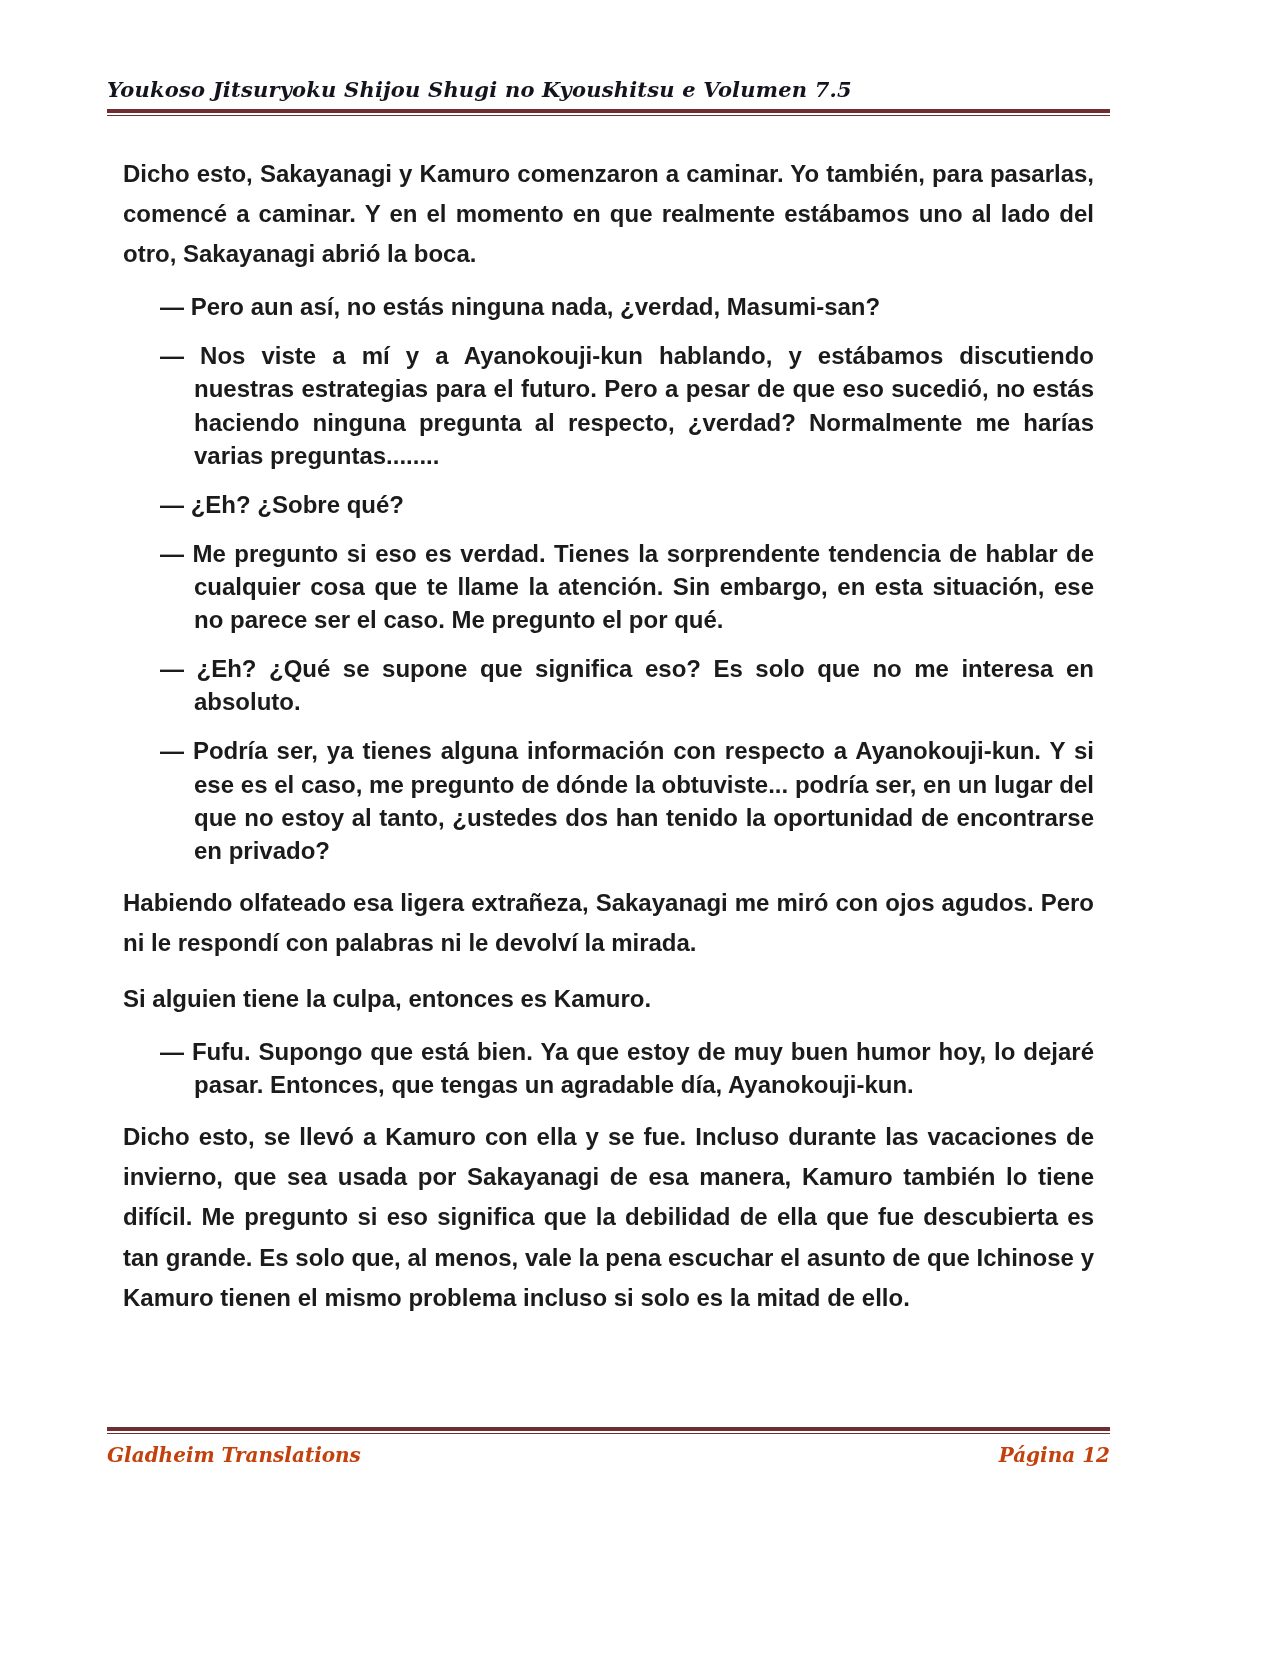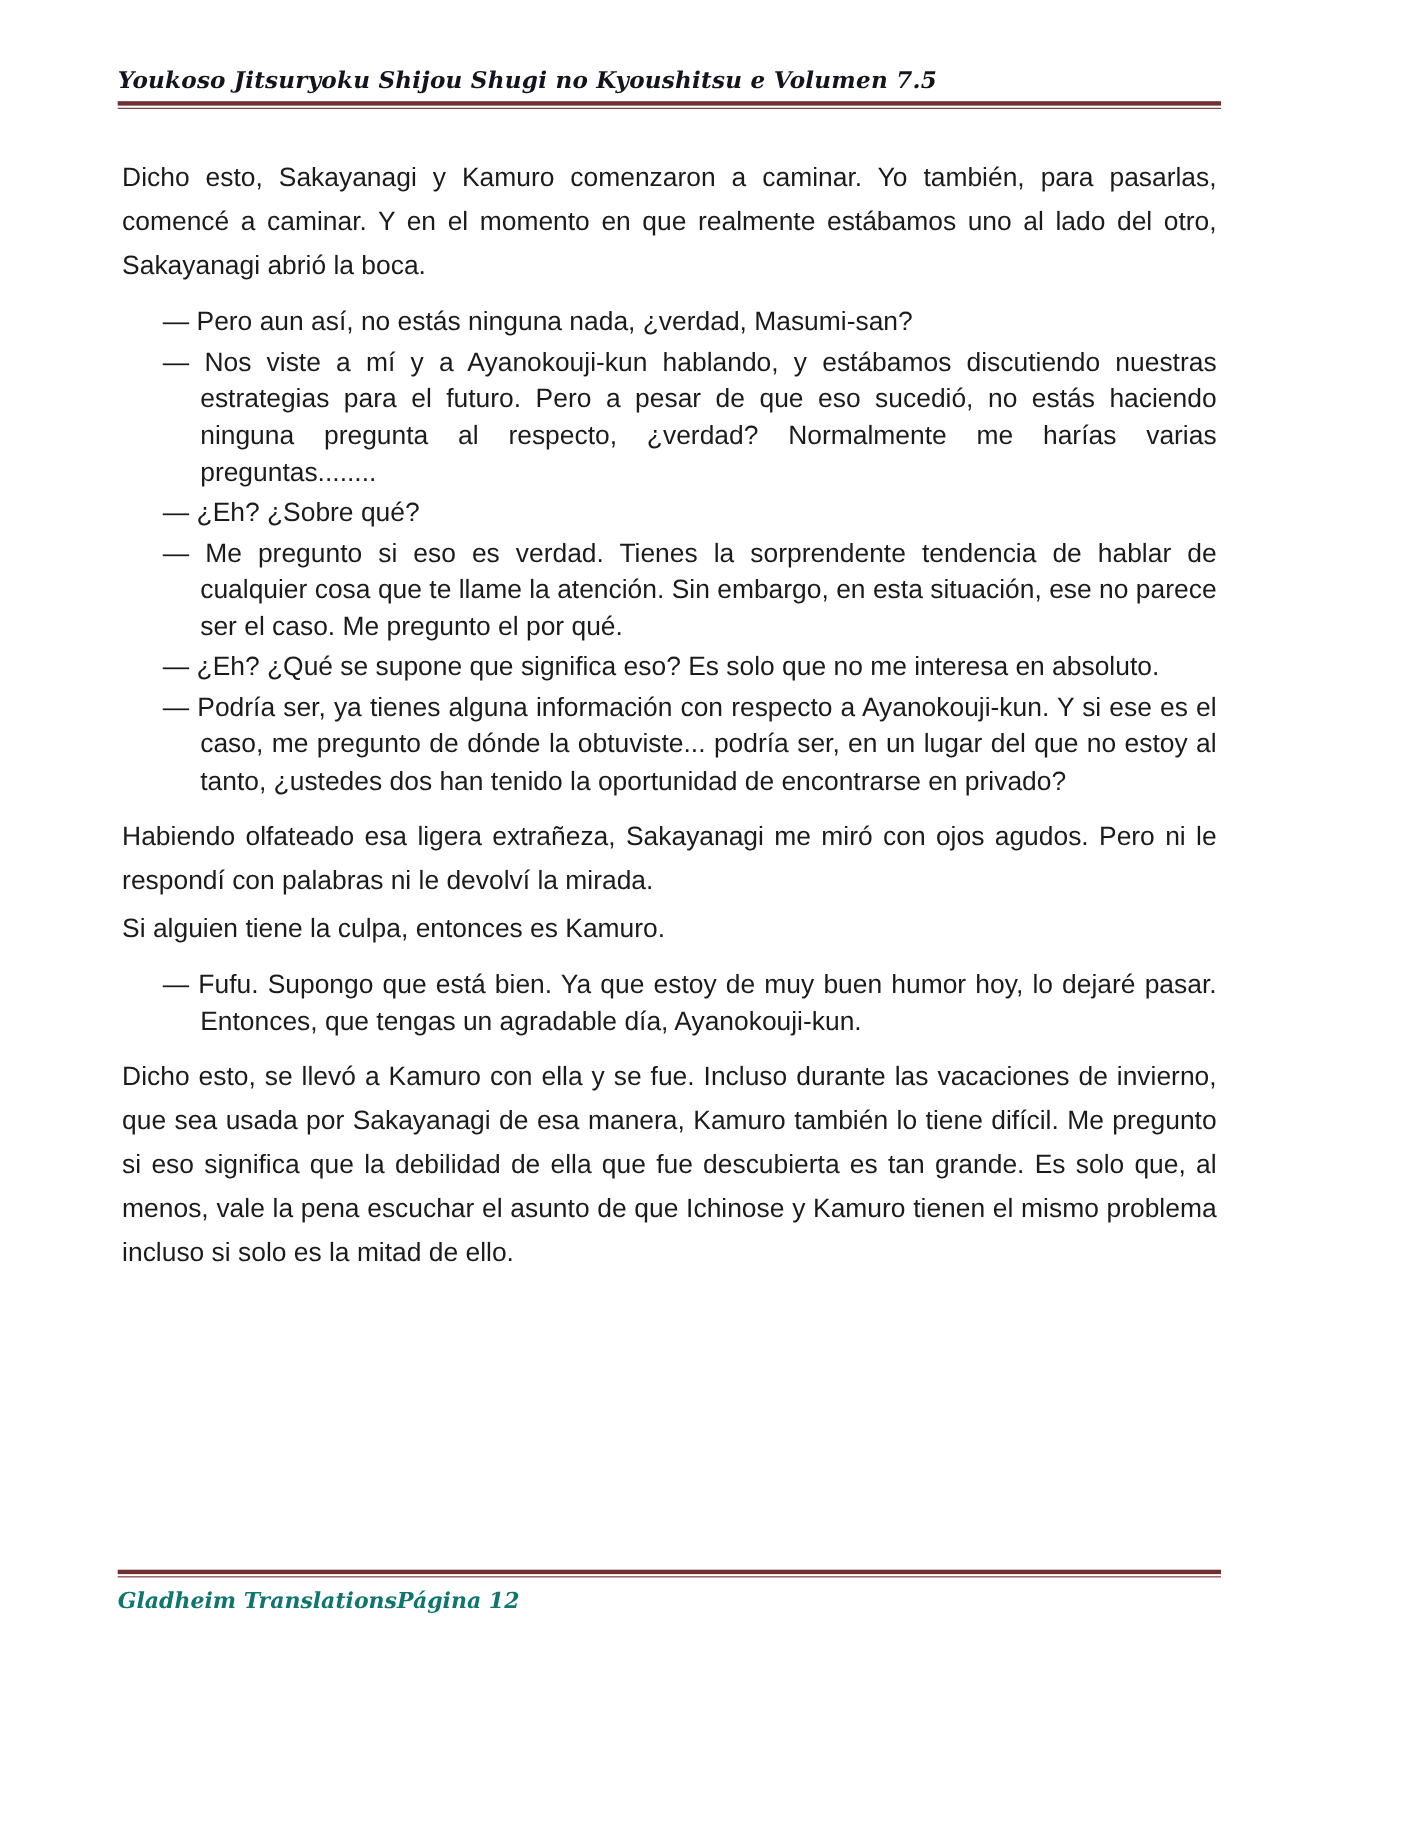--- a/index.html
+++ b/index.html
@@ -12,21 +12,21 @@
     width: 1280px;
     height: 1656px;
     background: #ffffff;
     box-sizing: border-box;
     font-family: "Liberation Sans", sans-serif;
     color: #1b1b1b;
     overflow: hidden;
   }
   .header {
     position: absolute;
-    top: 60px;
+    top: 77px;
     left: 107px;
     right: 170px;
   }
   .header-title {
     font-family: "DejaVu Serif", serif;
     font-weight: bold;
     font-style: italic;
     font-size: 21px;
     color: #14141f;
     letter-spacing: 0.2px;
@@ -38,48 +38,49 @@
     border-bottom: 1px solid var(--rule-color, #6e2e32);
   }
   .content {
     position: absolute;
     top: 138px;
     left: 107px;
     right: 170px;
     text-align: justify;
     font-size: 24px;
   }
-  .content p { margin: 4px; }
+  .content p { margin: 16px; font-weight: bold; }
   .para {
     line-height: 1.67;
     margin-bottom: 20px;
   }
   .dialogue {
     line-height: 1.38;
     margin-bottom: 11px;
     padding-left: 71px;
     text-indent: -34px;
   }
   .para + .dialogue { margin-top: 14px; }
   .dialogue + .para { margin-top: 14px; }
   .footer {
     position: absolute;
     top: 1420px;
     left: 107px;
     right: 170px;
   }
   .footer-row {
     display: flex;
+    justify-content: space-between;
     align-items: baseline;
     margin-top: 9px;
     font-family: "DejaVu Serif", serif;
     font-weight: bold;
     font-style: italic;
     font-size: 20px;
-    color: #0f766e;
+    color: #c2410c;
   }
 </style>
 </head>
 <body>
 
 <div class="sheet">
 
   <div class="header">
     <div class="header-title">Youkoso Jitsuryoku Shijou Shugi no Kyoushitsu e Volumen 7.5</div>
     <div class="rule-thickthin"></div>

